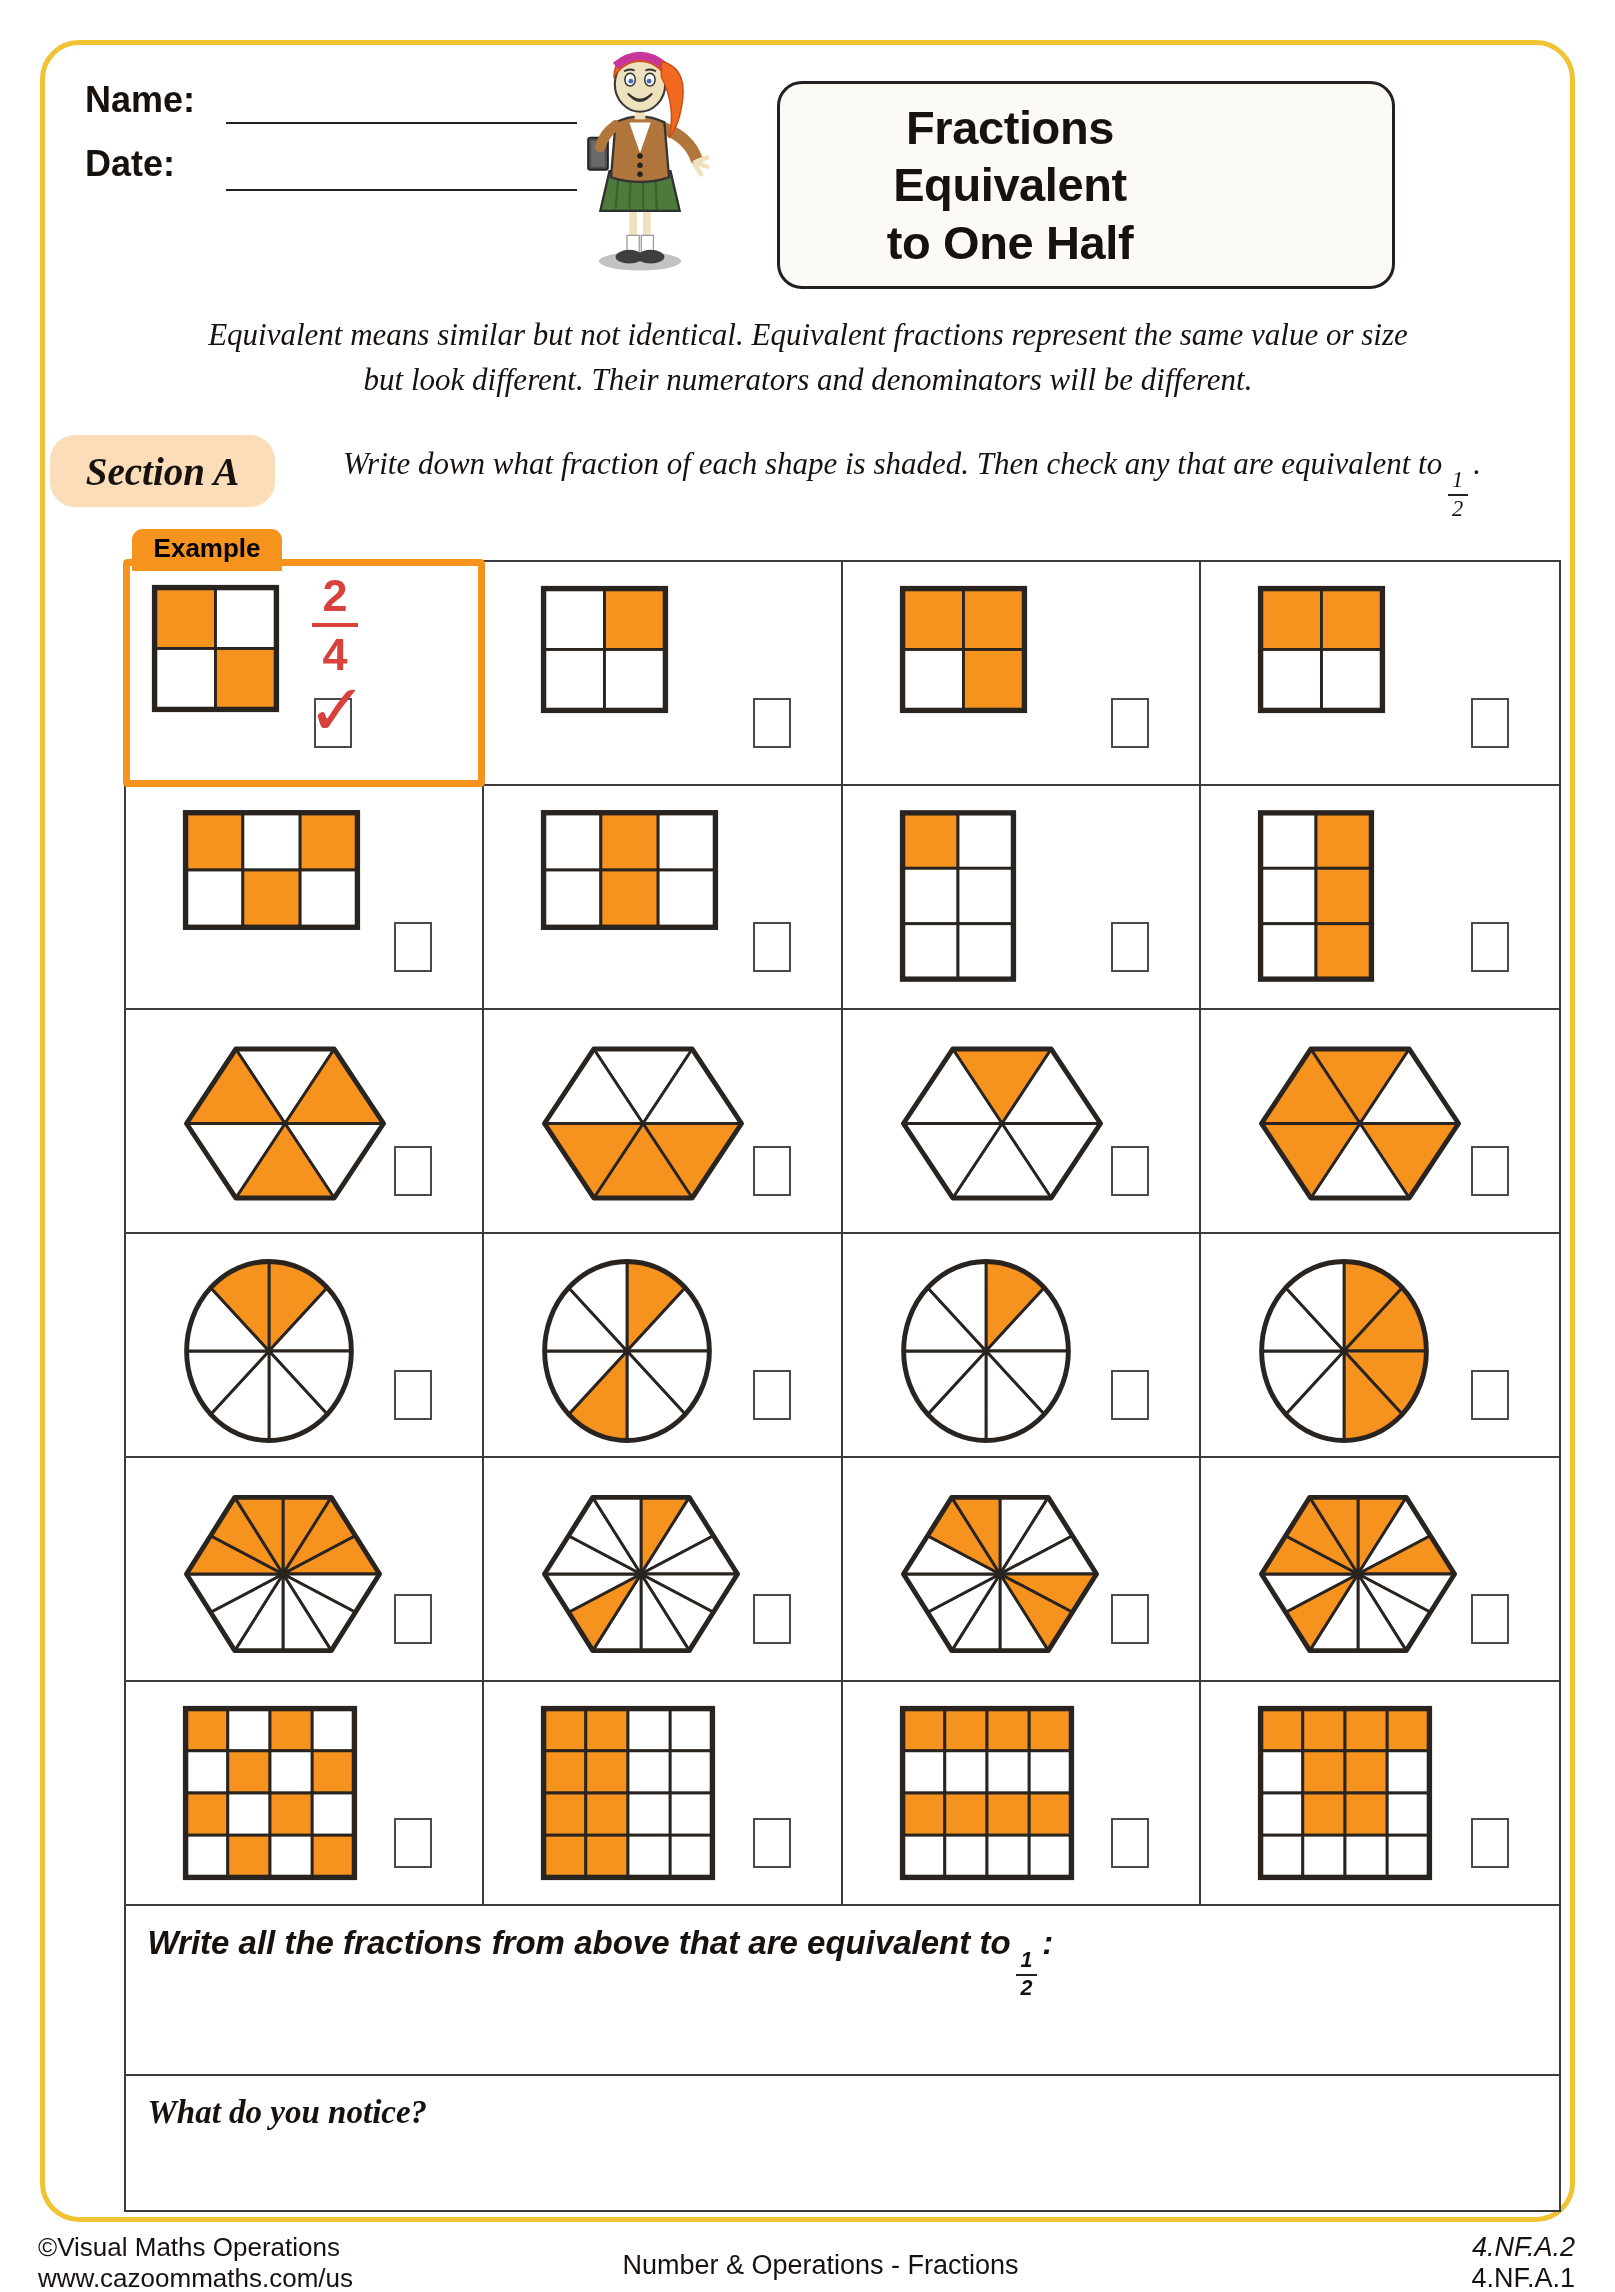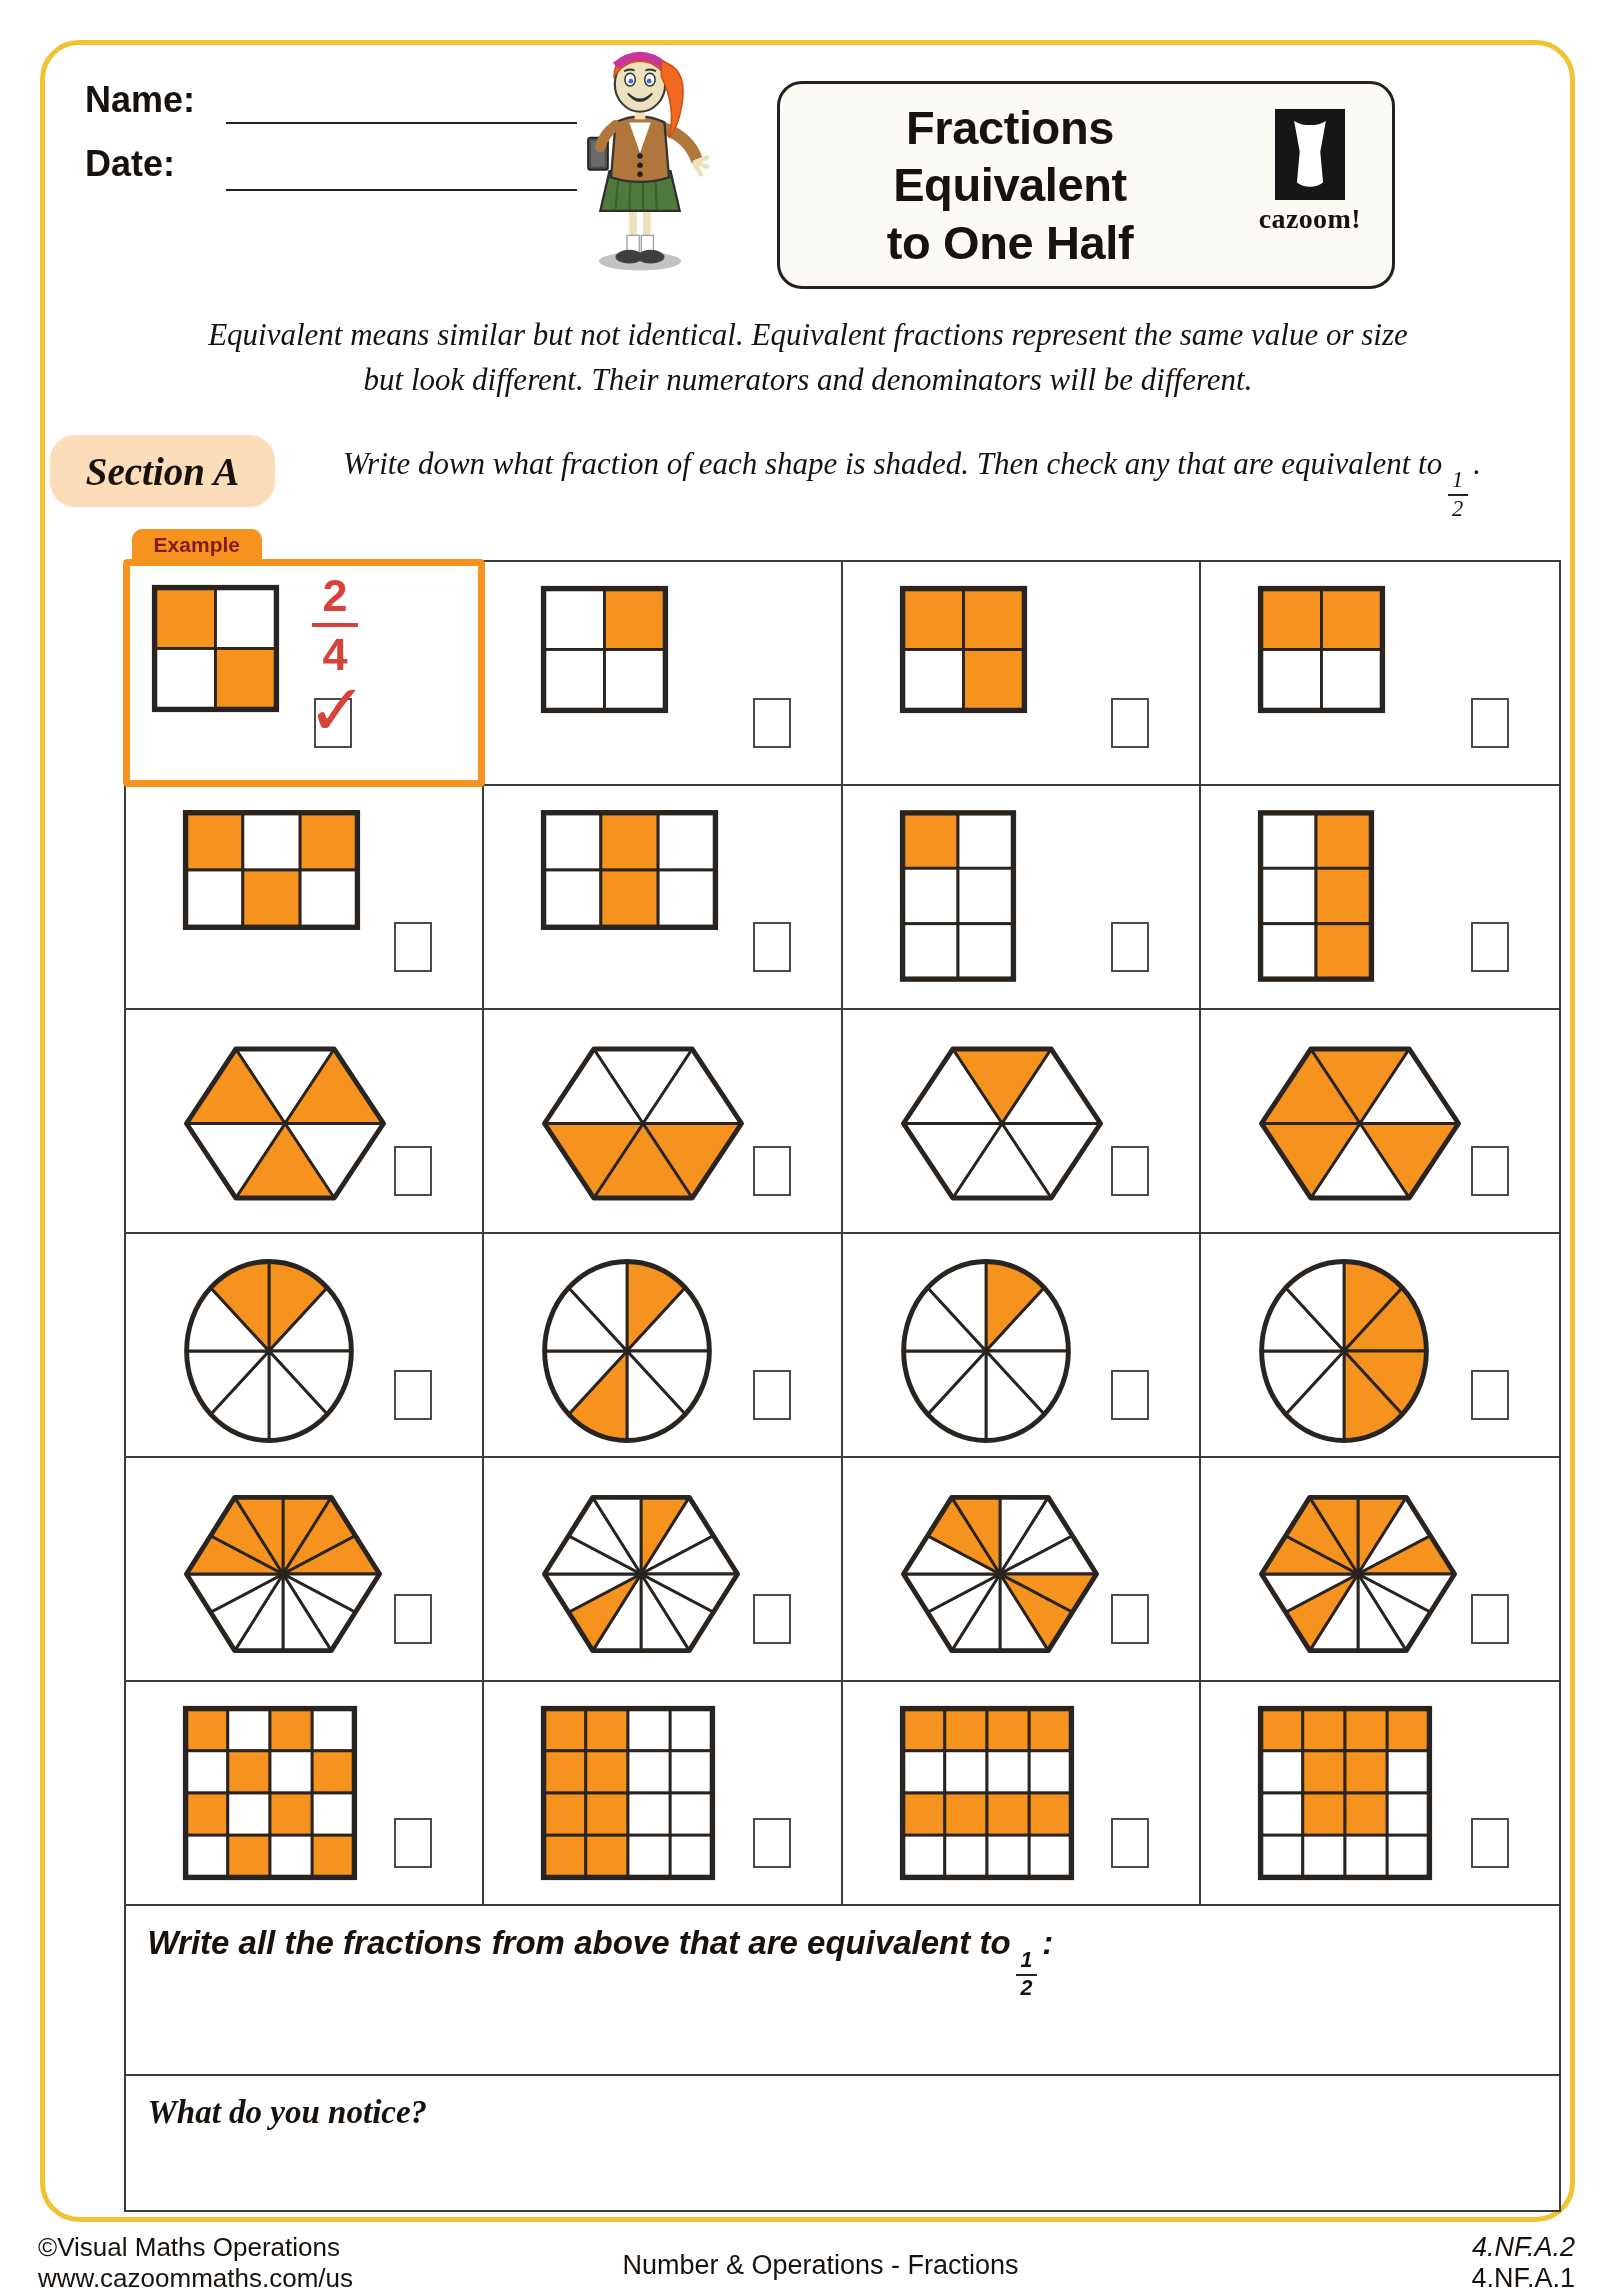--- a/index.html
+++ b/index.html
@@ -37,21 +37,21 @@
   .answer-grid{position:absolute;left:124px;top:560px;width:1437px;background:#fff;border:2.7px solid var(--line);display:grid;grid-template-columns:repeat(4,1fr);grid-template-rows:repeat(6,224px) 170px 134px;}
   .cell{position:relative;border-right:2.2px solid var(--line);border-bottom:2.2px solid var(--line);}
   .cell.last-col{border-right:none;}
   .shape-wrap{position:absolute;left:56px;top:23px;}
   .checkbox{position:absolute;width:38px;height:50px;border:2.7px solid #4a4a4a;right:50px;bottom:36px;background:#fff;}
   .check{position:absolute;left:-9px;top:-32px;font-size:72px;font-weight:bold;color:var(--red);font-family:"DejaVu Sans",sans-serif;}
 
   .cell.example .shape-wrap{left:25px;top:21.5px;}
   .cell.example .checkbox{left:188px;top:136px;right:auto;bottom:auto;}
   .ex-border{position:absolute;inset:-2.7px;border:7.2px solid var(--shade);border-radius:4.5px;pointer-events:none;z-index:3;}
-  .ex-tab{position:absolute;top:-37px;left:1.8px;background:var(--shade);color:#7f1d1d;font-weight:bold;font-size:21px;padding:3.6px 21.5px 7.2px;border-radius:10.7px 10.7px 0 0;}
+  .ex-tab{position:absolute;top:-37px;left:1.8px;background:var(--shade);color:#000000;font-weight:bold;font-size:26px;padding:3.6px 21.5px 7.2px;border-radius:10.7px 10.7px 0 0;}
   .ex-frac{position:absolute;left:177px;top:9px;width:64px;text-align:center;color:var(--red);font-weight:bold;font-size:45px;line-height:1.1;}
   .ex-frac .n{display:block;border-bottom:4.5px solid var(--red);padding-bottom:2.7px;margin:0 9px;}
   .ex-frac .d{display:block;padding-top:2.7px;}
 
   .row-writeall{grid-row:7;grid-column:1/-1;border-bottom:2.2px solid var(--line);padding:18px 21.5px;font-family:Liberation Sans, sans-serif;font-weight:bold;font-style:italic;font-size:33px;}
   .row-notice{grid-row:8;grid-column:1/-1;padding:18px 21.5px;font-family:"Liberation Serif",serif;font-weight:bold;font-style:italic;font-size:33px;}
   .row-writeall .frac{font-size:21.5px;}
 
   
   .f-copy{position:absolute;left:38px;top:2232px;font-size:26px;}
@@ -101,28 +101,20 @@
   <path d="M43 22 Q43 7 60 7 Q77 7 77 22 Q70 12 60 12 Q50 12 43 22 Z" fill="#F26A21" stroke="#c94f12" stroke-width="1"></path>
   <path d="M44 15 Q60 2 76 15" stroke="#C9369B" stroke-width="5.5" fill="none"></path>
   <path d="M74 12 Q90 16 88 36 Q86 54 79 62 Q84 42 74 22 Z" fill="#F26A21" stroke="#c94f12" stroke-width="1"></path>
 </svg>
 
 <div class="title-box">
   <div class="title">
     <span>Fractions Equivalent</span><br>
     <span>to One Half</span>
   </div>
-  <div class="logo-box">
-    <div class="glass">
-      <svg viewBox="0 0 60 80">
-          <path d="M13 4 C21 10 39 10 47 4 L41 37 L44 70 C37 76 23 76 16 70 L19 37 Z" fill="#fff"></path>
-        </svg>
-    </div>
-    <div class="logo-text">cazoom!</div>
-  </div>
 </div>
 
 <div class="intro">
   <div>Equivalent means similar but not identical. Equivalent fractions represent the same value or size</div>
   <div>but look different. Their numerators and denominators will be different.</div>
 </div>
 
 <div class="section-pill">Section A</div>
 <div class="section-instr">
   <span>Write down what fraction of each shape is shaded. Then check any that are equivalent to</span><span class="frac">

